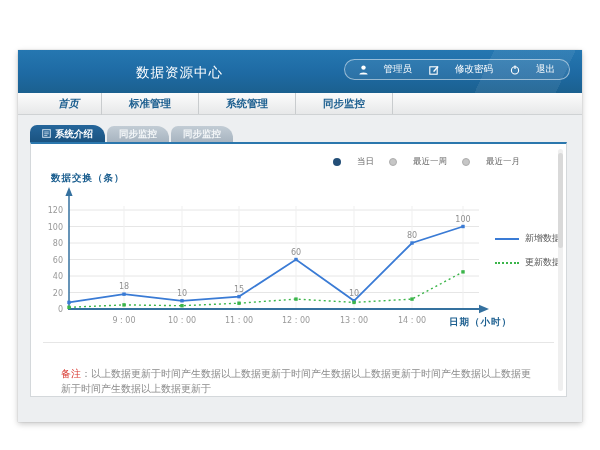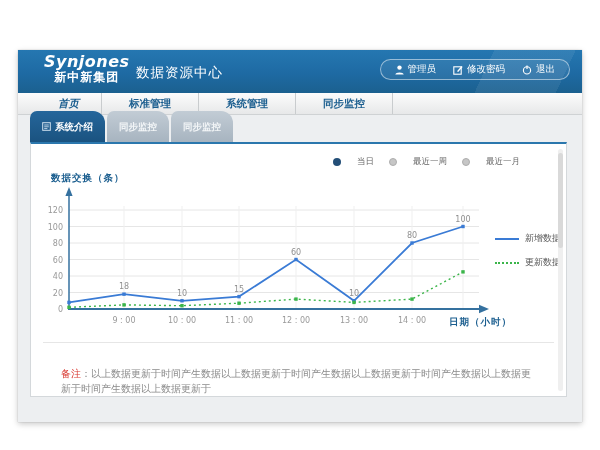--- a/index.html
+++ b/index.html
@@ -14,33 +14,33 @@
     background:linear-gradient(180deg,#2577b1 0%, #1e6aa3 55%, #1b608f 100%); overflow:hidden; }
   .hdr::after { content:""; position:absolute; right:-40px; top:-30px; width:260px; height:140px;
     background:linear-gradient(115deg, rgba(255,255,255,0) 45%, rgba(255,255,255,.07) 45%, rgba(255,255,255,.07) 70%, rgba(255,255,255,0) 70%); }
   .logo { position:absolute; left:26px; top:4px; text-align:center; color:#fff; line-height:1.05; }
   .logo .en { font-size:16px; font-weight:bold; font-style:italic; letter-spacing:.5px; }
   .logo .cn { font-size:12px; font-weight:bold; letter-spacing:1px; }
   .app-title { position:absolute; left:118px; top:14px; color:#fff; font-size:13.5px; letter-spacing:1px; }
   .userbar { position:absolute; right:12px; top:9px; height:21px; display:flex; align-items:center;
     gap:17px; padding:0 14px; border:1px solid rgba(255,255,255,.5); border-radius:11px;
     background:rgba(255,255,255,.07); z-index:2; }
-  .userbar .itm { display:flex; align-items:center; gap:4px; color:#fff; font-size:9.5px; cursor:pointer; white-space:nowrap; }
+  .userbar .itm { display:flex; align-items:center; gap:16px; color:#fff; font-size:9.5px; cursor:pointer; white-space:nowrap; }
   .userbar svg { display:block; }
 
   
   .nav { height:22px; background:linear-gradient(180deg,#fcfcfc,#e7e8e9);
     border-bottom:1px solid #cfd2d4; display:flex; align-items:stretch; padding-left:18px; }
   .nav .nav-item { display:flex; align-items:center; padding:0 27px; font-size:10.5px; font-weight:bold;
     color:#1b5e8f; border-right:1px solid #c9ccce; cursor:pointer; }
   .nav .nav-item:first-child { padding:11px 22px;font-style:italic; }
 
   
   .tabs { position:absolute; left:12px; top:75px; display:flex; align-items:flex-end; height:18px; }
-  .tab { height:17px; display:flex; align-items:center; gap:4px; padding:16px 12px; font-size:9.5px;
+  .tab { height:17px; display:flex; align-items:center; gap:4px; padding:8px 12px; font-size:9.5px;
     color:#fff; font-weight:bold; border-radius:7px 12px 0 0; cursor:pointer; margin-right:2px; }
   .tab.active { background:linear-gradient(180deg,#25669b,#1a527f); height:18px; }
   .tab.inactive { background:linear-gradient(180deg,#c2ccd5,#a6b3bf); color:#f2f5f7; }
 
   
   .card { position:absolute; left:12px; top:92px; width:537px; height:255px; background:#fff;
     border:1px solid #d4d8db; border-top:2px solid #2b77ad; }
 
   .range { position:absolute; top:12px; right:46px; display:flex; gap:15px; }
   .range .opt { display:flex; align-items:center; gap:16px; font-size:8.5px; color:#666; cursor:pointer; }
@@ -65,24 +65,20 @@
   .divider { position:absolute; left:12px; right:12px; top:198px; height:1px; background:#e6e6e6; }
   .note { position:absolute; left:30px; right:30px; top:222px; font-size:10px; color:#8c8c8c; line-height:1.5; }
   .note .red { color:#d93a32; }
 </style>
 </head>
 <body>
 
 <div class="window">
 
   <div class="hdr">
-    <div class="logo">
-      <div class="en">Synjones</div>
-      <div class="cn">新中新集团</div>
-    </div>
     <div class="app-title">数据资源中心</div>
     <div class="userbar">
       <div class="itm">
         <span>
           <svg width="9" height="10" viewBox="0 0 9 10">
               <circle cx="4.5" cy="2.6" r="2.2" fill="#fff"></circle>
               <path d="M0.3 9.6 C0.3 6.8 8.7 6.8 8.7 9.6 Z" fill="#fff"></path>
             </svg>
         </span>
         <span>管理员</span>

